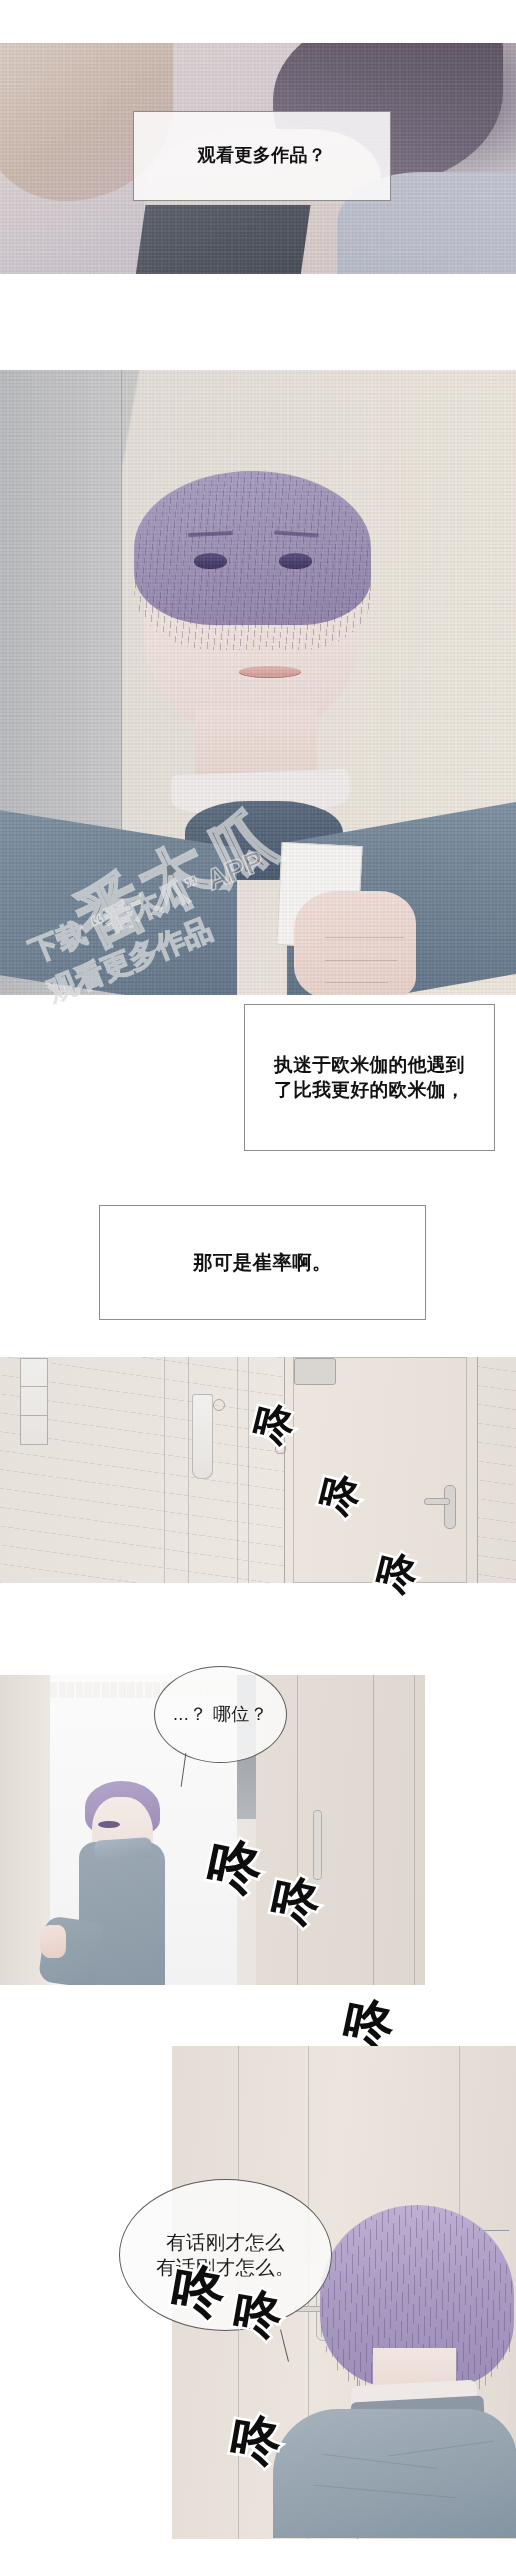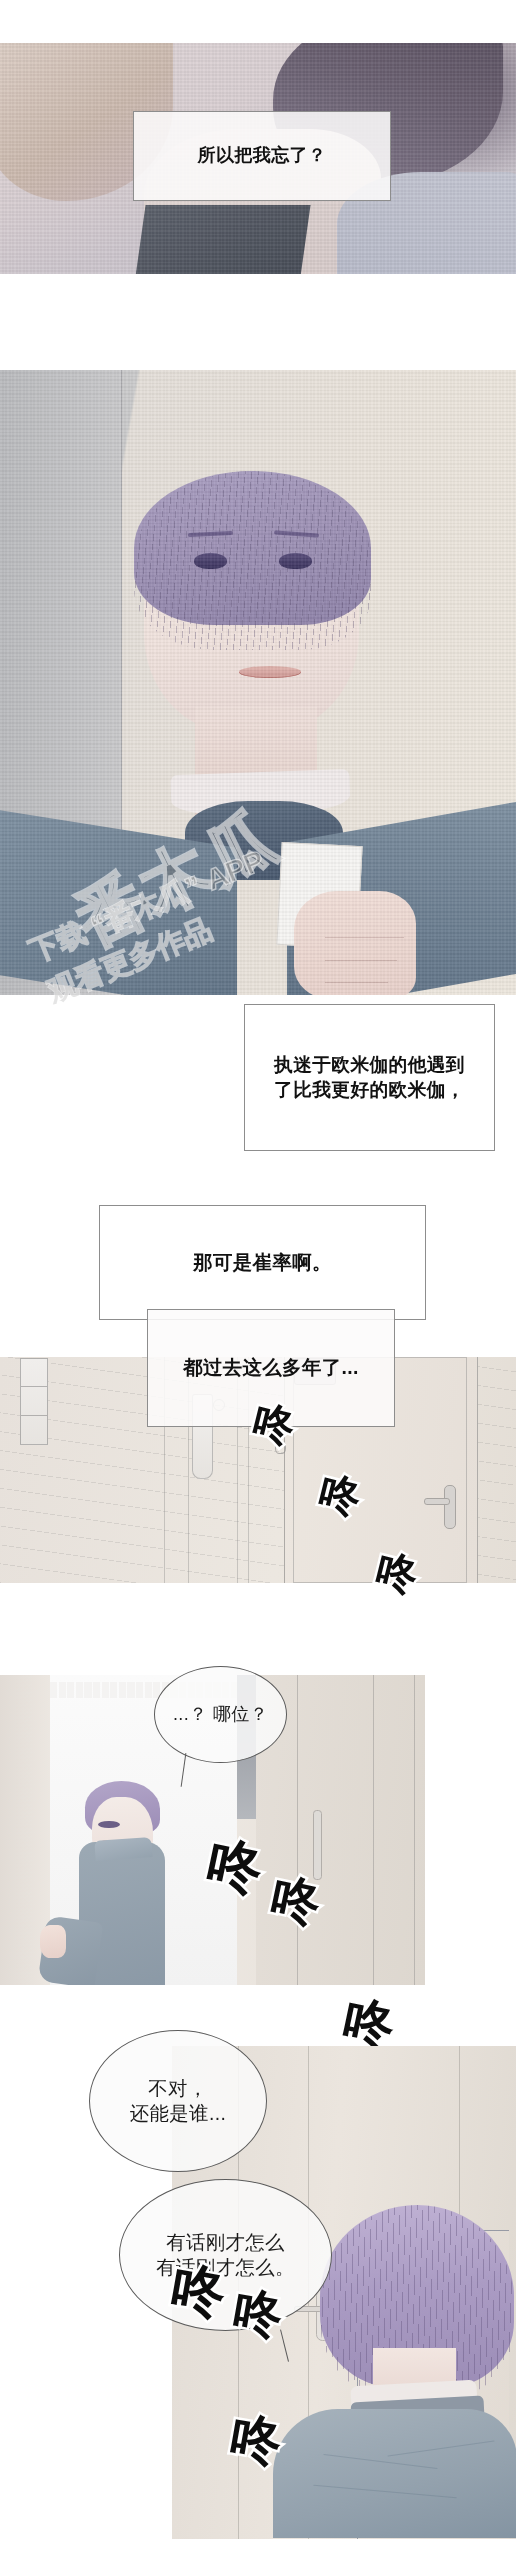--- a/index.html
+++ b/index.html
@@ -419,21 +419,21 @@
   <div class="panel" id="panel1">
     <div class="hairA"></div>
     <div class="hairB"></div>
     <div class="neck"></div>
     <div class="shirtDark"></div>
     <div class="shoulder"></div>
     <div class="grain"></div>
   </div>
 
   <div class="textbox" style="left:133px; top:111px; width:258px; height:90px; font-size:18px;">
-    <span>所以把我忘了？</span>
+    <span>观看更多作品？</span>
   </div>
 
   <div class="panel" id="panel2">
     <div class="wallShadow"></div>
     <div class="wallEdge"></div>
 
     <div class="head"></div>
     <div class="hair"></div>
     <div class="hairStrands"></div>
     <div class="browL"></div>
@@ -489,23 +489,20 @@
     <div class="lamp"></div>
     <div class="lampKnob"></div>
     <div class="doorFrame"></div>
     <div class="doorPanel"></div>
     <div class="closer"></div>
     <div class="peep"></div>
     <div class="handleBase"></div>
     <div class="handleBar"></div>
   </div>
 
-  <div class="textbox" style="left:147px; top:1309px; width:248px; height:118px; font-size:19.4px;">
-    <span>都过去这么多年了...</span>
-  </div>
 
   <div class="sfx" style="left:253px; top:1396px; font-size:42px; transform:rotate(14deg);">
     <span>咚</span>
   </div>
   <div class="sfx" style="left:319px; top:1467px; font-size:42px; transform:rotate(14deg);">
     <span>咚</span>
   </div>
   <div class="sfx" style="left:376px; top:1545px; font-size:42px; transform:rotate(14deg);">
     <span>咚</span>
   </div>
@@ -556,24 +553,20 @@
     <div class="hairStrands"></div>
     <div class="nape"></div>
     <div class="collarW"></div>
     <div class="collarDark"></div>
     <div class="shoulders"></div>
     <div class="fold" style="left:151px; top:415px; width:115px; transform:rotate(7deg);"></div>
     <div class="fold" style="left:141px; top:445px; width:144px; transform:rotate(5deg);"></div>
     <div class="fold" style="left:215px; top:402px; width:108px; transform:rotate(-8deg);"></div>
   </div>
 
-  <div class="bubble" style="left:89px; top:2030px; width:178px; height:142px; font-size:19.4px; font-weight:500; flex-direction:column;">
-    <span>不对，</span>
-    <span>还能是谁...</span>
-  </div>
 
   <div class="bubble" style="left:119px; top:2179px; width:213px; height:152px; font-size:19.4px; font-weight:500; flex-direction:column;">
     <span>有话刚才怎么</span>
     <span>有话刚才怎么。</span>
   </div>
   <div class="bubble-tail" style="left:284px; top:2329px; height:33px; transform:rotate(-14deg);"></div>
 
   <div class="sfx" style="left:171px; top:2254px; font-size:55px; transform:rotate(10deg);">
     <span>咚</span>
   </div>

